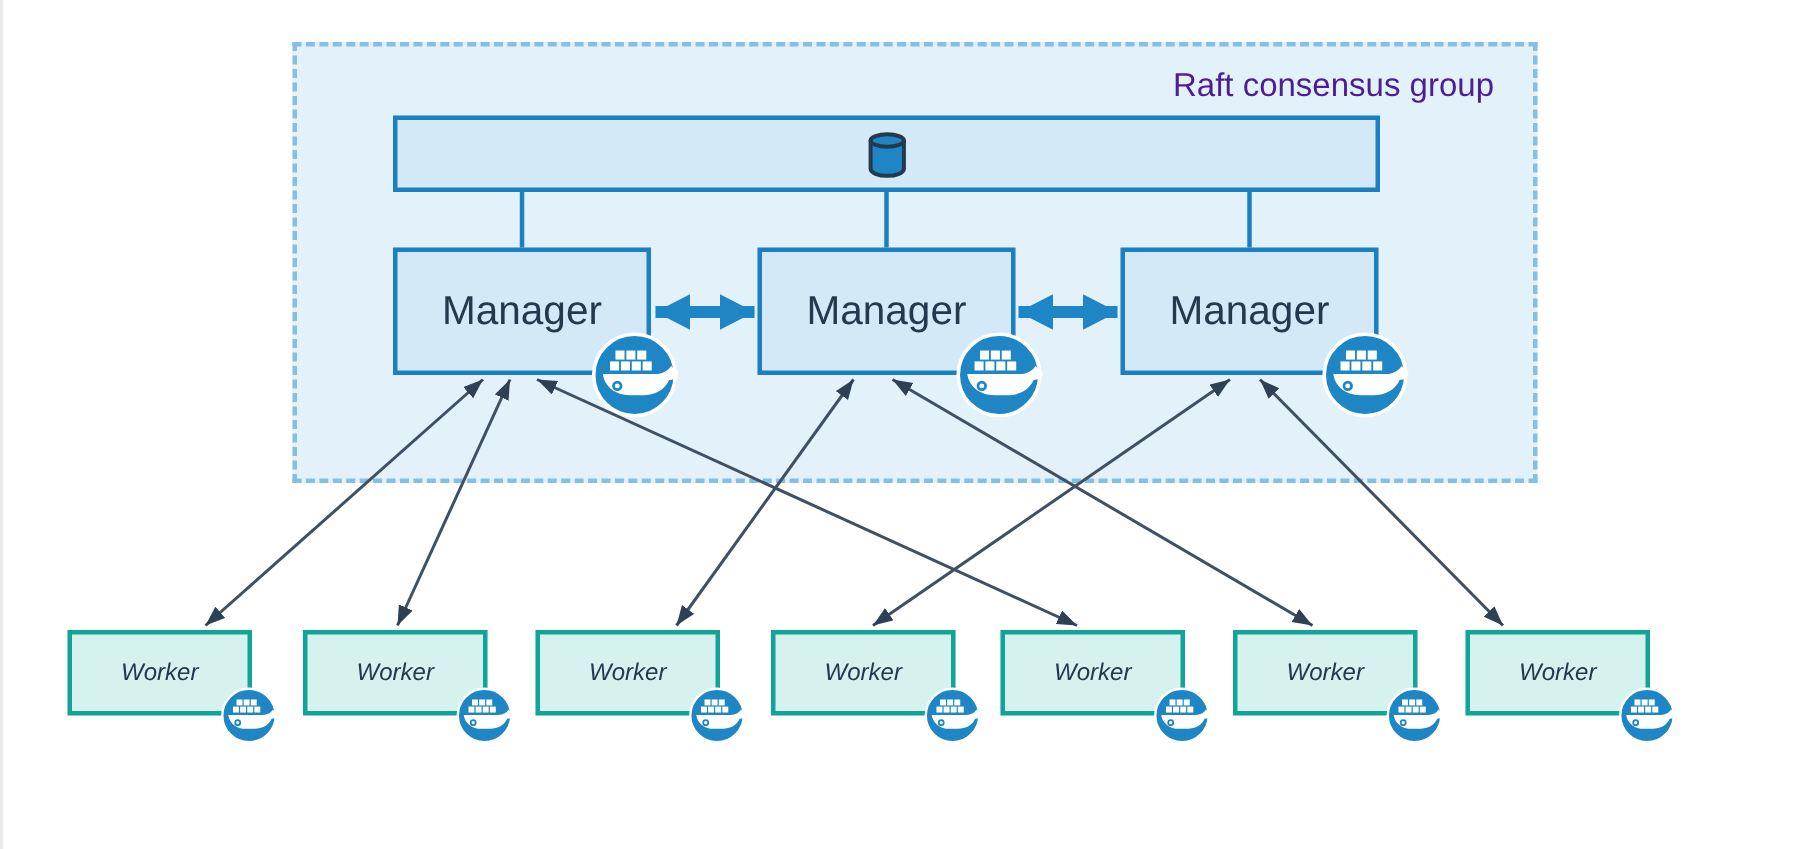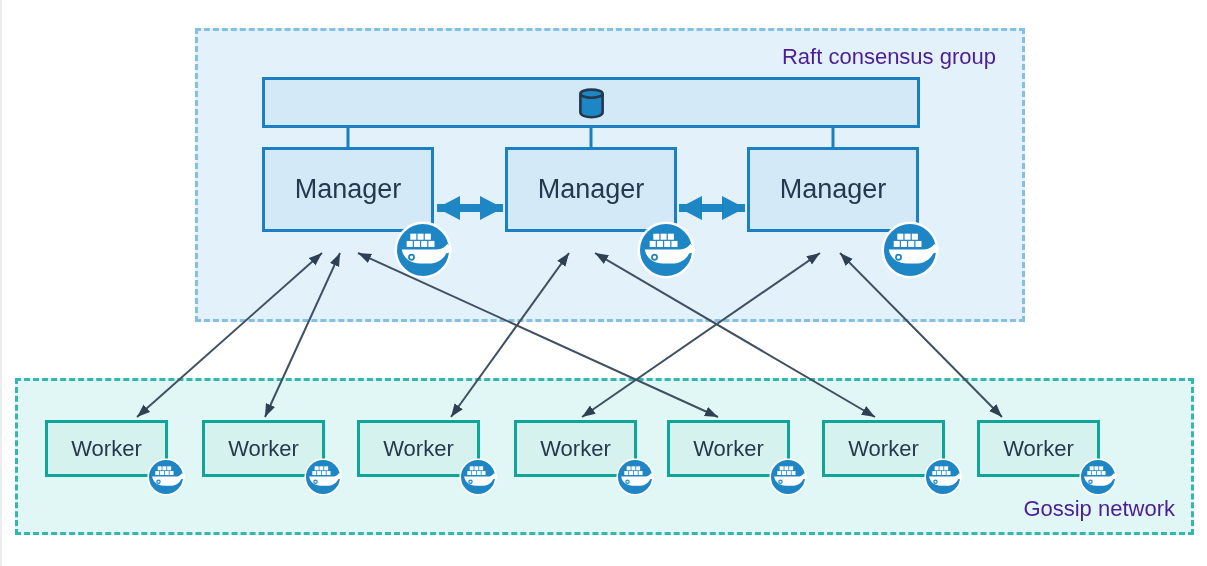--- a/index.html
+++ b/index.html
@@ -16,22 +16,22 @@
   
   .edge-layer{position:absolute;left:0;top:0;width:1207px;height:566px;z-index:1;}
   .connector{stroke:#1a80c2;stroke-width:3;}
   .thick{stroke:#1e86c4;stroke-width:8;}
   .thin{stroke:#3e5062;stroke-width:2;}
   
   .node{position:absolute;box-sizing:border-box;display:flex;align-items:center;justify-content:center;z-index:2;}
   .store-node{left:260px;top:77px;width:658px;height:51px;background:#d3e9f8;border:3px solid #1a80c2;gap:11px;}
   .store-label{font-size:21px;}
   .db-icon{width:29px;height:32px;display:block;}
-  .manager-node{top:147px;width:172px;height:85px;background:#d3e9f8;border:3px solid #1a80c2;font-size:27px;}
-  .worker-node{top:420px;width:123px;height:57px;background:#d6f2ee;border:3px solid #11a498;font-size:22px;}
+  .manager-node{top:165px;width:172px;height:85px;background:#d3e9f8;border:3px solid #1a80c2;font-size:27px;}
+  .worker-node{top:420px;width:123px;height:57px;background:#d6f2ee;border:3px solid #11a498;font-size:16px;font-style:italic;}
   
   .badge{position:absolute;z-index:3;}
   .badge svg{display:block;width:100%;height:100%;}
   .badge-m{width:58px;height:58px;top:221px;}
   .badge-w{width:38px;height:38px;top:458px;}
 </style>
 </head>
 <body>
 
 <div class="canvas">
@@ -74,23 +74,20 @@
       <line x1="567" y1="253" x2="449" y2="417" class="thin" marker-start="url(#thin-head)" marker-end="url(#thin-head)"></line>
       <line x1="593" y1="253" x2="873" y2="417" class="thin" marker-start="url(#thin-head)" marker-end="url(#thin-head)"></line>
       <line x1="818" y1="253" x2="580" y2="417" class="thin" marker-start="url(#thin-head)" marker-end="url(#thin-head)"></line>
       <line x1="838" y1="253" x2="1000" y2="417" class="thin" marker-start="url(#thin-head)" marker-end="url(#thin-head)"></line>
     </svg>
 
   <div class="group raft-group">
     <div class="group-label raft-label">Raft consensus group</div>
   </div>
 
-  <div class="group gossip-group">
-    <div class="group-label gossip-label">Gossip network</div>
-  </div>
 
   <div class="node store-node">
     <svg class="db-icon" viewBox="0 0 32 36">
       <use href="#db"></use>
     </svg>
   </div>
 
   <div class="node manager-node" style="left:260px">
     <span>Manager</span>
   </div>

